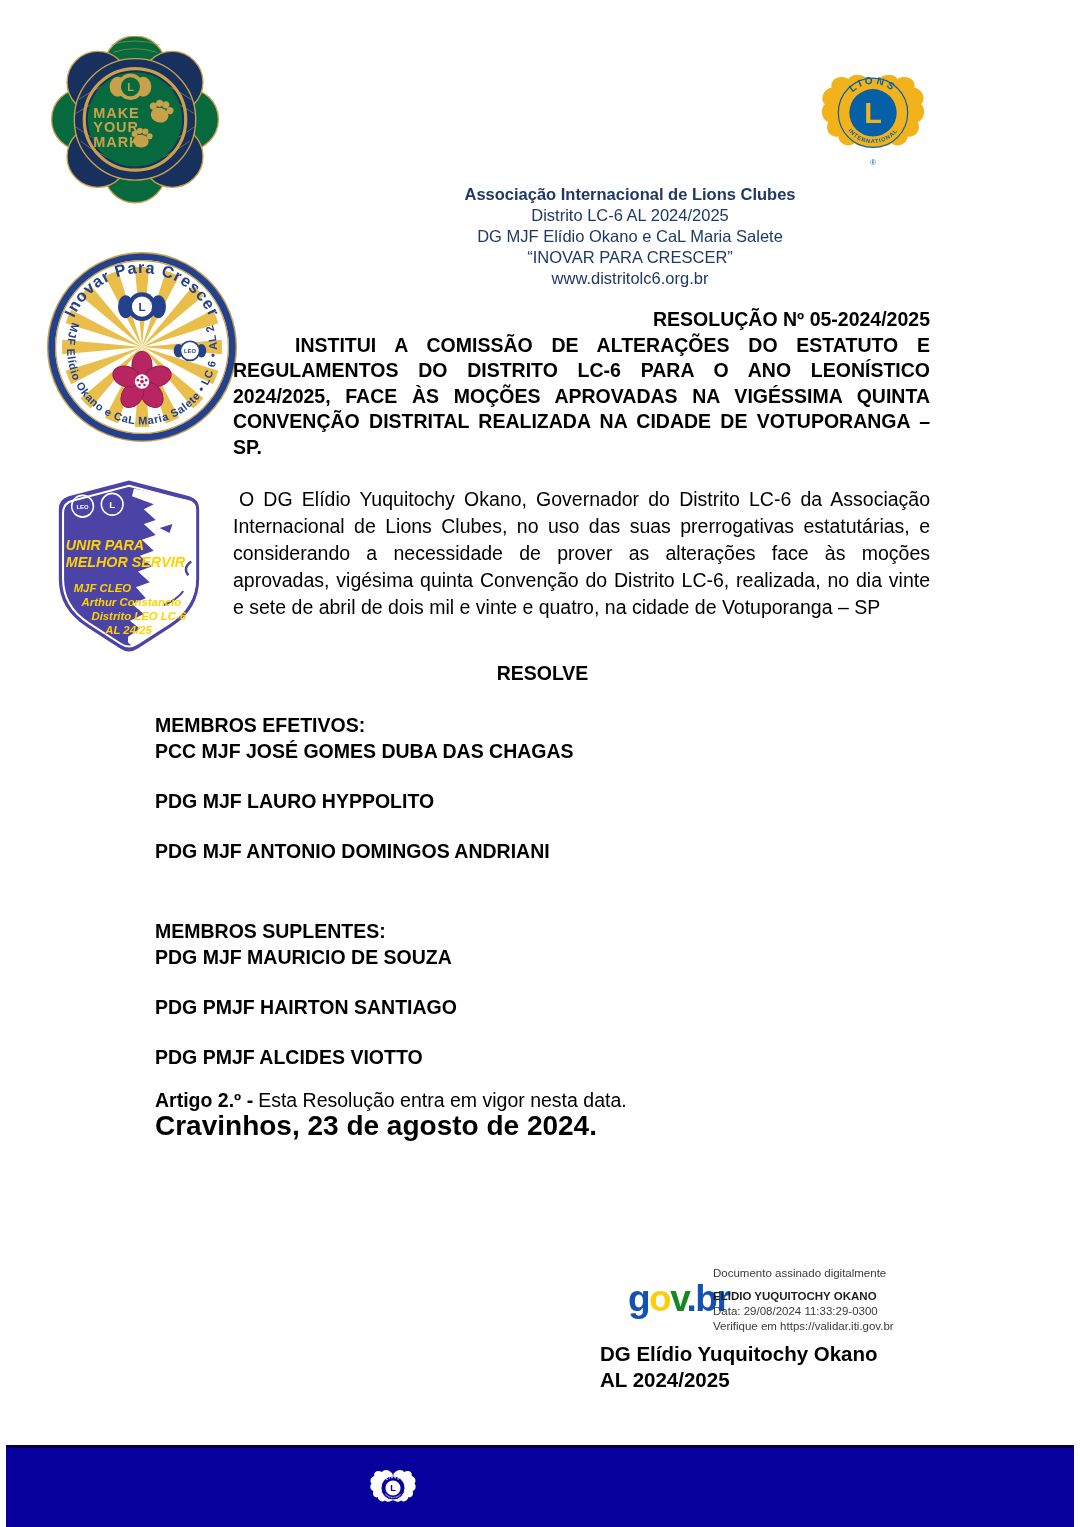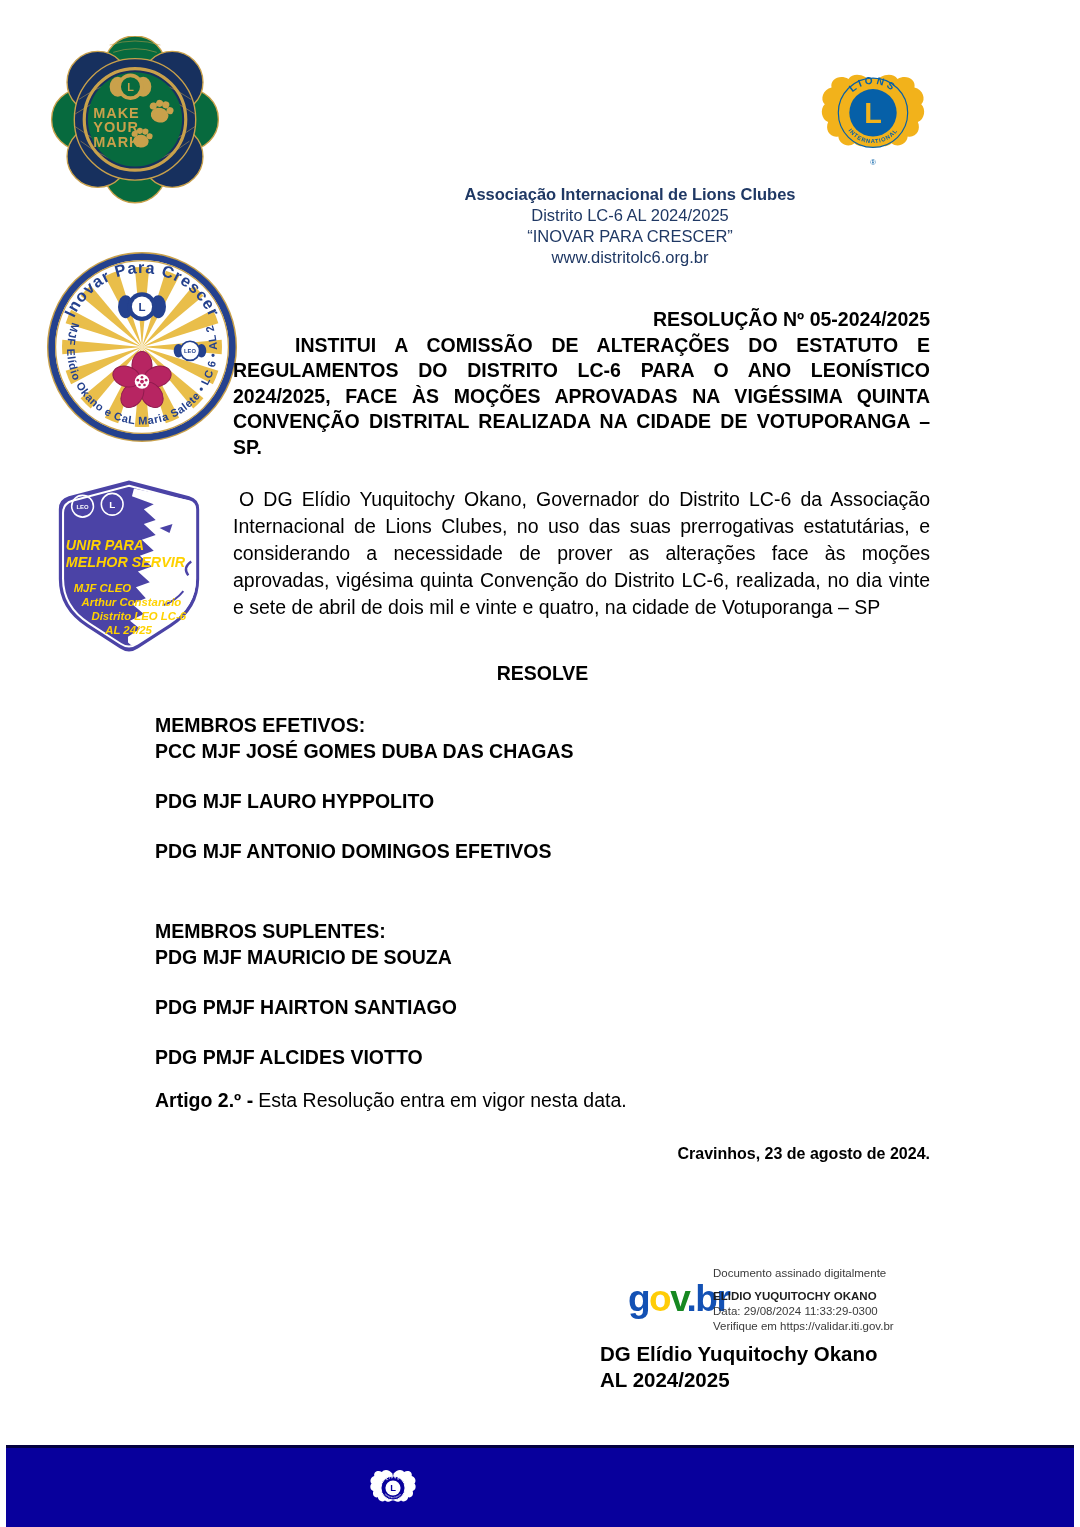--- a/index.html
+++ b/index.html
@@ -43,21 +43,21 @@
 
   .resolve-col { left:155px; top:660px; width:775px; font-size:19.5px; line-height:26px; }
   .resolve-h { text-align:center; font-weight:bold; margin-bottom:4px; }
   .art { text-align:justify; }
   .art-label { font-weight:bold; margin-right:5px; }
   .members-h { font-weight:bold; margin-top:26px; }
   .member { font-weight:bold; }
   .member + .member { margin-top:24px; }
   .members-h.suplentes { margin-top:54px; }
   .art2 { margin-top:17px; }
-  .dateline { margin-top:28px; text-align:right; font-weight:bold; font-size:16px; }
+  .dateline { font-weight:bold; font-size:28px; }
 
   
   .govbr { left:628px; top:1279px; font-size:37px; font-weight:bold; letter-spacing:-1.5px; line-height:40px; }
   .govbr .g  { color:#1351B4; }
   .govbr .o  { color:#FFCD07; }
   .govbr .v  { color:#168821; }
   .govbr .br { color:#1351B4; }
   .sig-text { left:713px; top:1266px; font-size:11.5px; line-height:15px; color:#3a3a3a; width:260px; }
   .sig-text .sig-name { font-weight:bold; color:#1d1d1d; margin-top:8px; }
   .signed-by { left:600px; top:1341px; width:360px; text-align:left; font-weight:bold; font-size:20.5px; line-height:26px; }
@@ -141,20 +141,21 @@
   </text>
   <text font-size="6.8" font-weight="bold" fill="#0660A8" letter-spacing="1">
     <textPath href="#lions-bot-arc" startOffset="50%" text-anchor="middle">INTERNATIONAL</textPath>
   </text>
   <text x="65" y="118" font-size="9" fill="#0660A8" text-anchor="middle">®</text>
 </svg>
 
 <div class="abs header-block">
   <div class="hb-org">Associação Internacional de Lions Clubes</div>
   <div>Distrito LC-6 AL 2024/2025</div>
+  <div>DG MJF Elídio Okano e CaL Maria Salete</div>
   <div>“INOVAR PARA CRESCER”</div>
   <div>www.distritolc6.org.br</div>
 </div>
 
 <svg id="logo-inovar" class="abs" viewBox="0 0 200 200">
   <defs>
     <path id="ray" d="M100,100 L92.5,17 A84,84 0 0 1 107.5,17 Z"></path>
     <path id="inovar-top-arc" d="M23,100 A77,77 0 0 1 177,100"></path>
     <path id="inovar-bot-arc" d="M26,78 A78,78 0 1 0 174,78"></path>
     <g id="hib-petal">
@@ -250,21 +251,21 @@
 
 <div class="abs preamble">O DG Elídio Yuquitochy Okano, Governador do Distrito LC-6 da Associação Internacional de Lions Clubes, no uso das suas prerrogativas estatutárias, e considerando a necessidade de prover as alterações face às moções aprovadas, vigésima quinta Convenção do Distrito LC-6, realizada, no dia vinte e sete de abril de dois mil e vinte e quatro, na cidade de Votuporanga – SP</div>
 
 <div class="abs resolve-col">
   <div class="resolve-h">RESOLVE</div>
 
 
   <div class="members-h">MEMBROS EFETIVOS:</div>
   <div class="member">PCC MJF JOSÉ GOMES DUBA DAS CHAGAS</div>
   <div class="member">PDG MJF LAURO HYPPOLITO</div>
-  <div class="member">PDG MJF ANTONIO DOMINGOS EFETIVOS</div>
+  <div class="member">PDG MJF ANTONIO DOMINGOS ANDRIANI</div>
 
   <div class="members-h suplentes">MEMBROS SUPLENTES:</div>
   <div class="member">PDG MJF MAURICIO DE SOUZA</div>
   <div class="member">PDG PMJF HAIRTON SANTIAGO</div>
   <div class="member">PDG PMJF ALCIDES VIOTTO</div>
 
   <p class="art art2">
     <span class="art-label">Artigo 2.º -</span><span>Esta Resolução entra em vigor nesta data.</span>
   </p>
 

